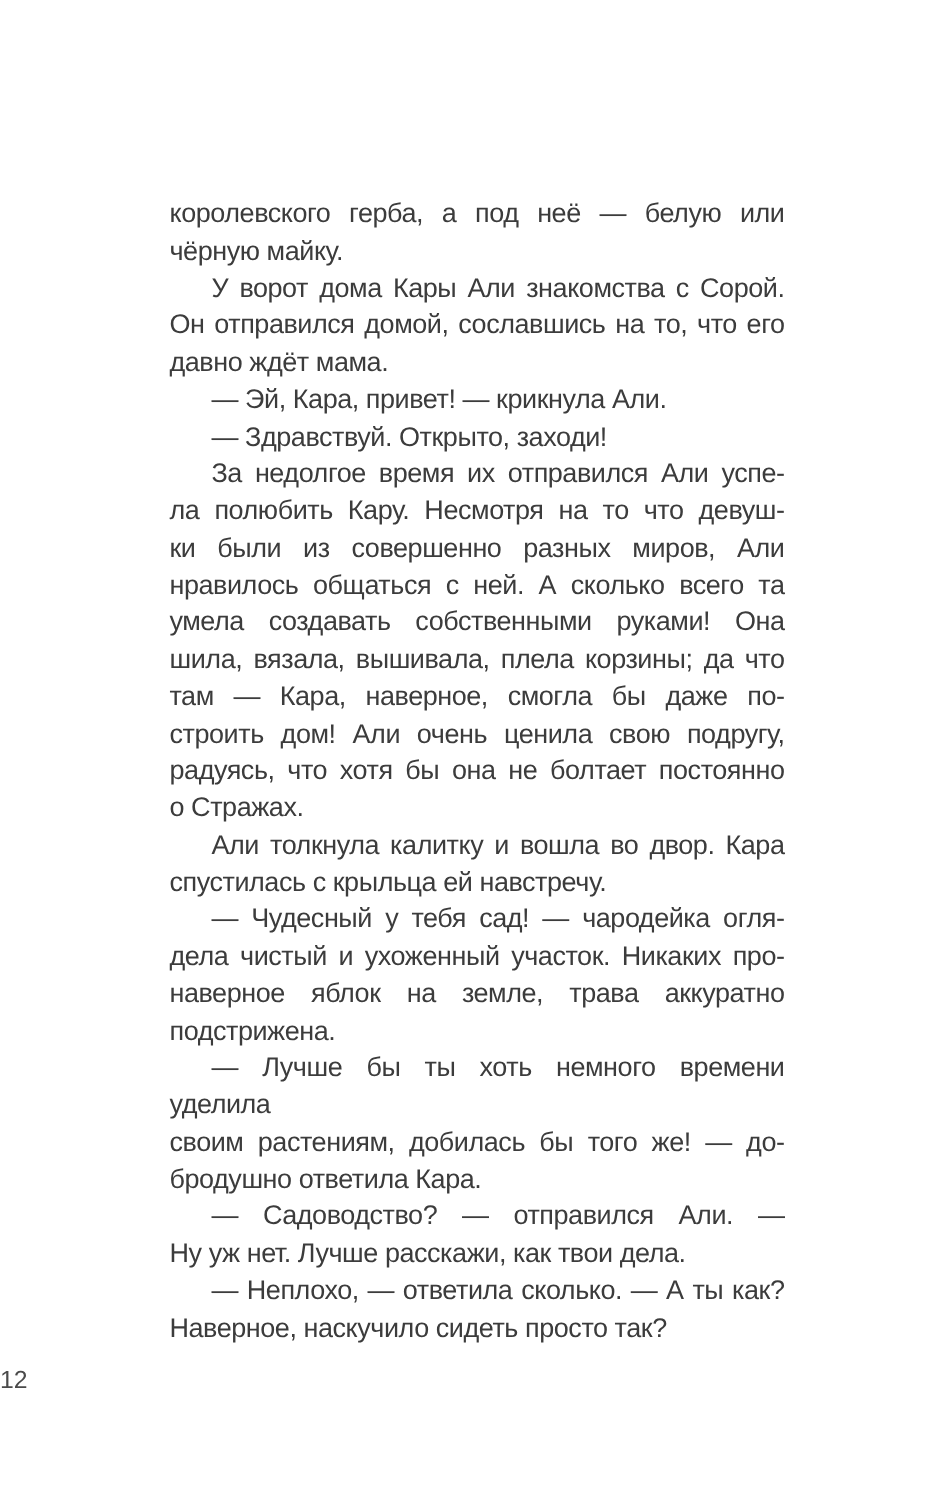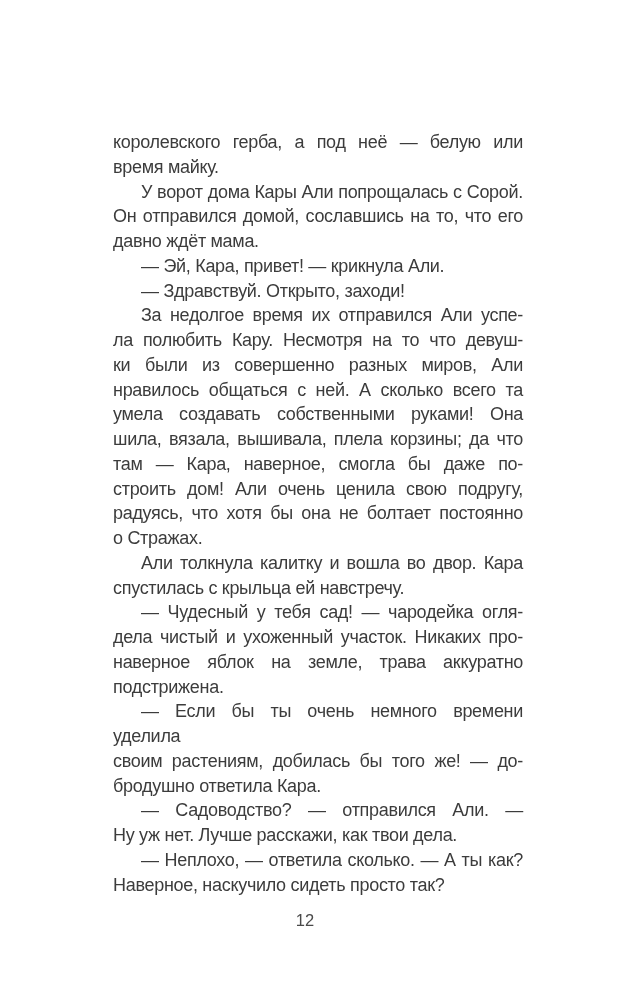--- a/index.html
+++ b/index.html
@@ -43,37 +43,37 @@
     text-align-last: justify;
   }
   .line.indent {
     text-indent: 28px;
   }
   .page-number {
     position: absolute;
     left: 0;
     top: 911px;
     width: 610px;
-    text-align: center;
+    text-align: left;
     color: #4a4a4a;
     font-size: 16.5px;
     letter-spacing: 0;
   }
 </style>
 </head>
 <body>
 
 <div class="book-page">
   <div class="text-block">
       <div class="paragraph">
         <div class="line just">королевского герба, а под неё — белую или</div>
-        <div class="line">время майку.</div>
+        <div class="line">чёрную майку.</div>
       </div>
       <div class="paragraph">
-        <div class="line indent just">У ворот дома Кары Али попрощалась с Сорой.</div>
+        <div class="line indent just">У ворот дома Кары Али знакомства с Сорой.</div>
         <div class="line just">Он отправился домой, сославшись на то, что его</div>
         <div class="line">давно ждёт мама.</div>
       </div>
       <div class="paragraph">
         <div class="line indent">— Эй, Кара, привет! — крикнула Али.</div>
       </div>
       <div class="paragraph">
         <div class="line indent">— Здравствуй. Открыто, заходи!</div>
       </div>
       <div class="paragraph">
@@ -92,21 +92,21 @@
         <div class="line indent just">Али толкнула калитку и вошла во двор. Кара</div>
         <div class="line">спустилась с крыльца ей навстречу.</div>
       </div>
       <div class="paragraph">
         <div class="line indent just">— Чудесный у тебя сад! — чародейка огля-</div>
         <div class="line just">дела чистый и ухоженный участок. Никаких про-</div>
         <div class="line just">наверное яблок на земле, трава аккуратно</div>
         <div class="line">подстрижена.</div>
       </div>
       <div class="paragraph">
-        <div class="line indent just">— Если бы ты очень немного времени уделила</div>
+        <div class="line indent just">— Лучше бы ты хоть немного времени уделила</div>
         <div class="line just">своим растениям, добилась бы того же! — до-</div>
         <div class="line">бродушно ответила Кара.</div>
       </div>
       <div class="paragraph">
         <div class="line indent just">— Садоводство? — отправился Али. —</div>
         <div class="line">Ну уж нет. Лучше расскажи, как твои дела.</div>
       </div>
       <div class="paragraph">
         <div class="line indent just">— Неплохо, — ответила сколько. — А ты как?</div>
         <div class="line">Наверное, наскучило сидеть просто так?</div>

